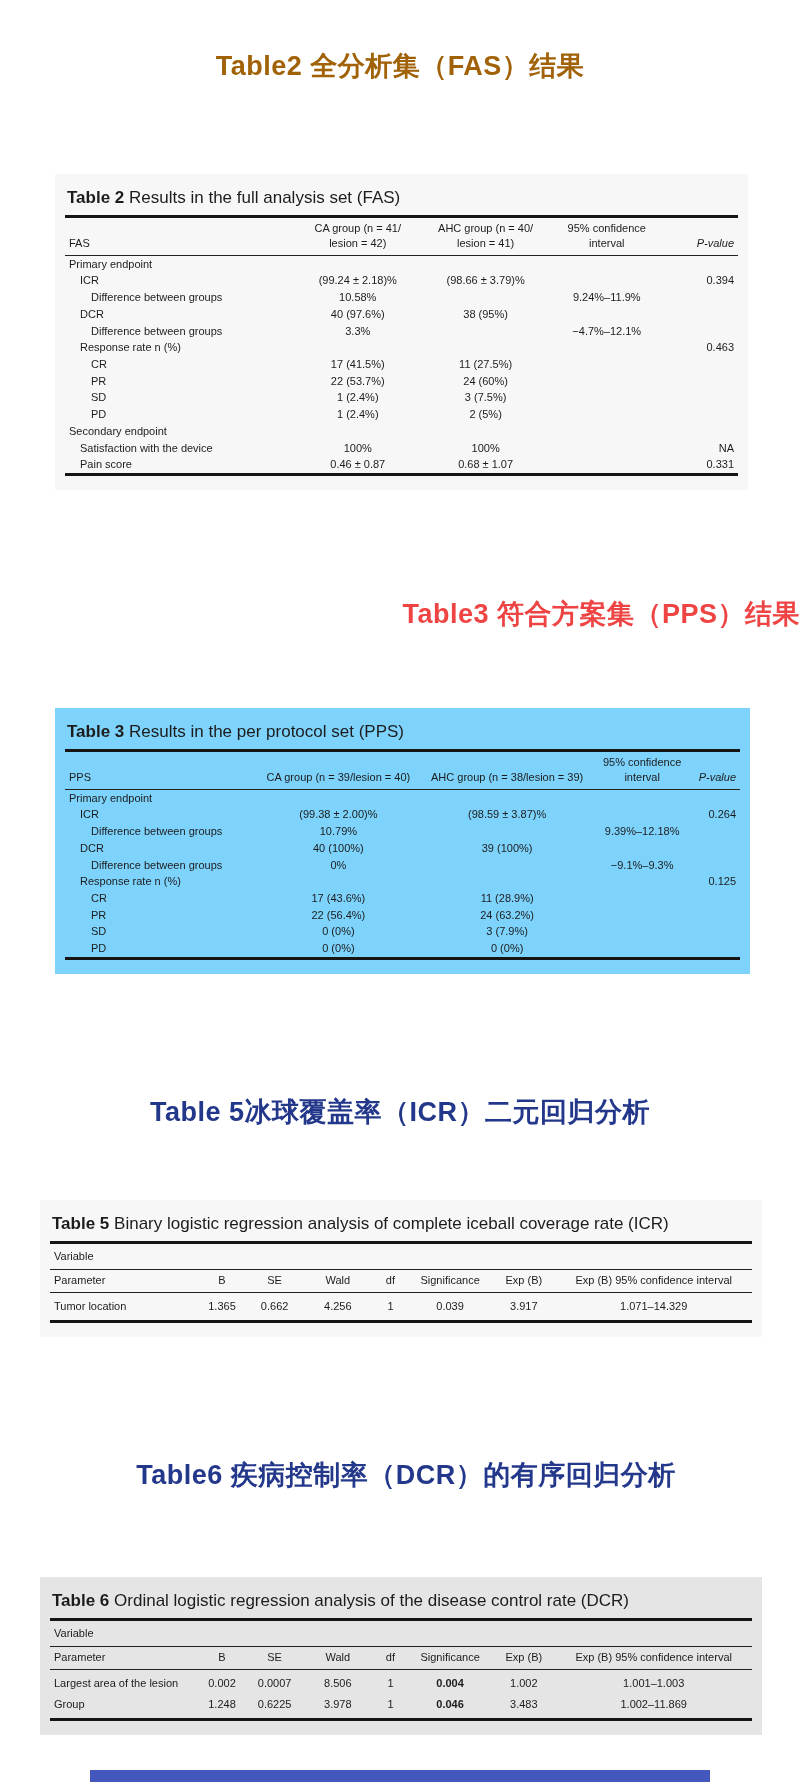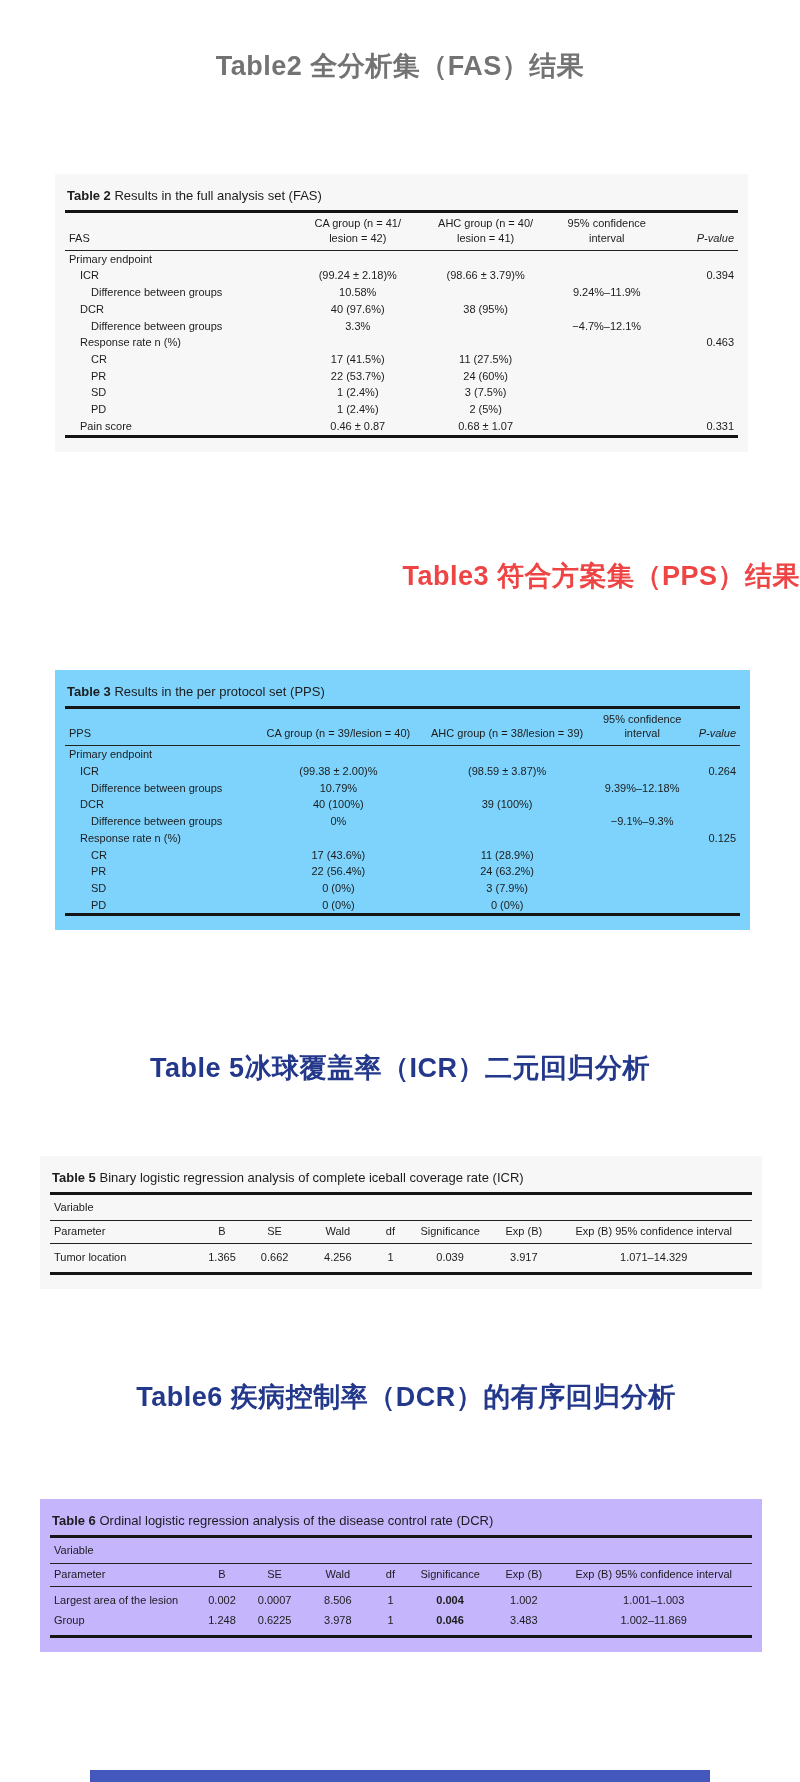--- a/index.html
+++ b/index.html
@@ -11,29 +11,29 @@
     color:#1c1c1c;
     overflow:hidden;
   }
   .heading {
     text-align:center; font-weight:bold; font-size:27px;
     letter-spacing:0.5px; margin:0;
   }
   .h1 { padding-top:48px; }
   .h2 { margin-top:106px; }
   .h3 { margin-top:120px; }
-  .h4 { margin-top:90px;padding-left:12px; }
+  .h4 { margin-top:120px;padding-left:12px; }
 
   .scan { background:#f7f7f7; padding:12px 10px 14px; }
   .block2 { margin:90px 52px 0 55px; }
   .block3 { margin:76px 50px 0 55px; }
   .block5 { margin:70px 38px 0 40px; }
   .block6 { margin:84px 38px 0 40px; }
 
-  .cap { font-size:13px; padding:2px 2px 7px; }
+  .cap { font-size:17px; padding:2px 2px 7px; }
   .cap .lbl { font-weight:bold; }
 
   table.tbl {
     width:100%; border-collapse:collapse; table-layout:fixed;
     font-size:11px; color:#1c1c1c;
     border-top:3px solid #151515; border-bottom:3px solid #151515;
   }
   .tbl th {
     font-weight:normal; vertical-align:bottom;
     padding:3px 2px 4px; white-space:pre-line; line-height:1.35;
@@ -51,21 +51,21 @@
   .tbl56 td { padding-top:2px; padding-bottom:2px; }
   .tbl56 tbody tr:first-child td { padding-top:5px;margin-left:8px; }
   .tbl56 tbody tr:last-child td { padding-bottom:6px; }
   td.b { font-weight:bold; }
 
   .footer-bar { position:absolute; bottom:0; left:90px; width:620px; height:12px; }
 </style>
 </head>
 <body>
 
-<h1 class="heading h1" style="color: #737373;">Table2 全分析集（FAS）结果</h1>
+<h1 class="heading h1" style="color: #a16207;">Table2 全分析集（FAS）结果</h1>
 
 <div class="scan block2" style="background-color: rgb(247, 247, 247);">
   <div class="cap"><span class="lbl">Table 2</span> <span>Results in the full analysis set (FAS)</span></div>
   <table class="tbl tbl-a">
     <colgroup>
       <col style="width:34%">
         <col style="width:19%">
         <col style="width:19%">
       <col style="width:17%">
         <col style="width:11%">
@@ -145,20 +145,34 @@
           <td>3 (7.5%)</td>
           <td></td>
           <td></td>
         </tr>
         <tr>
           <td style="padding-left: 26px;">PD</td>
           <td>1 (2.4%)</td>
           <td>2 (5%)</td>
           <td></td>
           <td></td>
+        </tr>
+        <tr>
+          <td>Secondary endpoint</td>
+          <td></td>
+          <td></td>
+          <td></td>
+          <td></td>
+        </tr>
+        <tr>
+          <td style="padding-left: 15px;">Satisfaction with the device</td>
+          <td>100%</td>
+          <td>100%</td>
+          <td></td>
+          <td>NA</td>
         </tr>
         <tr>
           <td style="padding-left: 15px;">Pain score</td>
           <td>0.46 ± 0.87</td>
           <td>0.68 ± 1.07</td>
           <td></td>
           <td>0.331</td>
         </tr>
       </tbody>
   </table>
@@ -300,21 +314,21 @@
           <td>0.039</td>
           <td>3.917</td>
           <td>1.071–14.329</td>
         </tr>
       </tbody>
   </table>
 </div>
 
 <h1 class="heading h4" style="color: rgb(35, 56, 138);">Table6 疾病控制率（DCR）的有序回归分析</h1>
 
-<div class="scan block6" style="background-color: #c4b5fd;">
+<div class="scan block6" style="background-color: #e5e5e5;">
   <div class="cap"><span class="lbl">Table 6</span> <span>Ordinal logistic regression analysis of the disease control rate (DCR)</span></div>
   <table class="tbl tbl56">
     <colgroup>
       <col style="width:21%">
         <col style="width:7%">
         <col style="width:8%">
         <col style="width:10%">
       <col style="width:5%">
         <col style="width:12%">
         <col style="width:9%">

